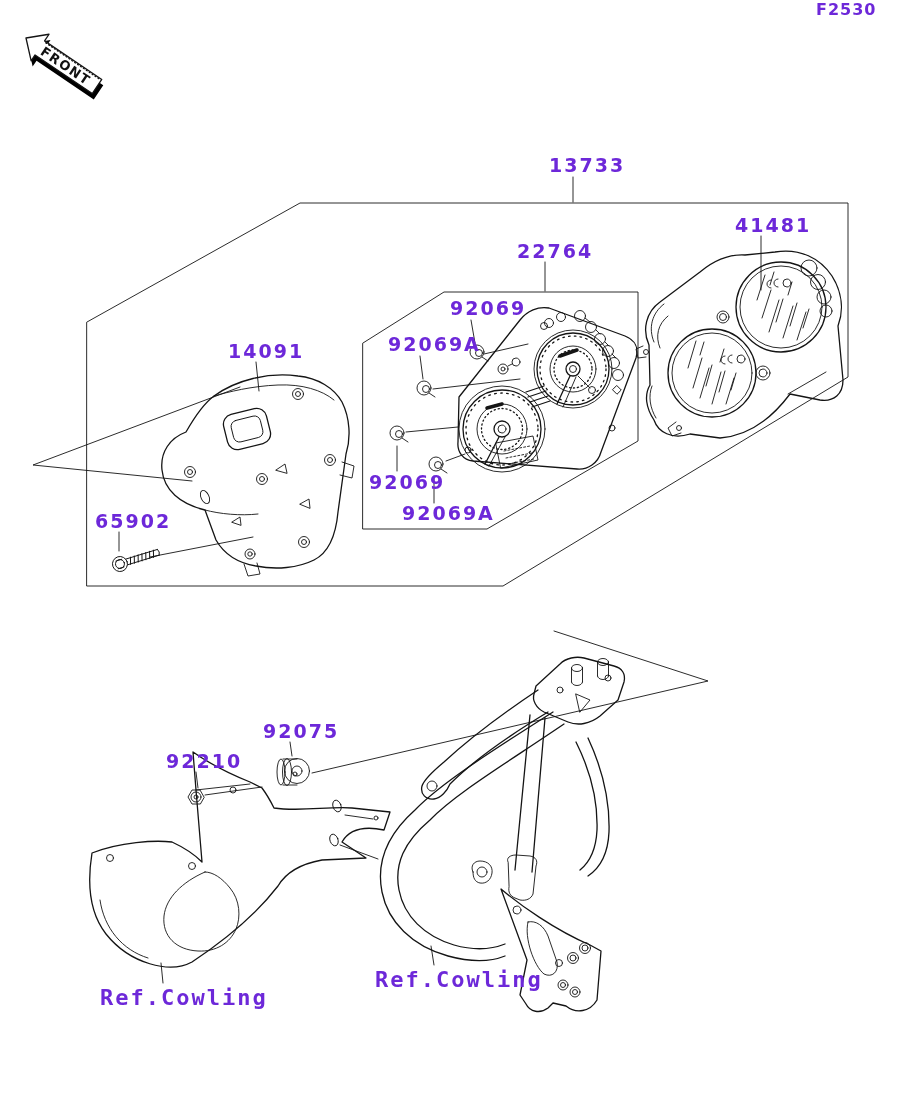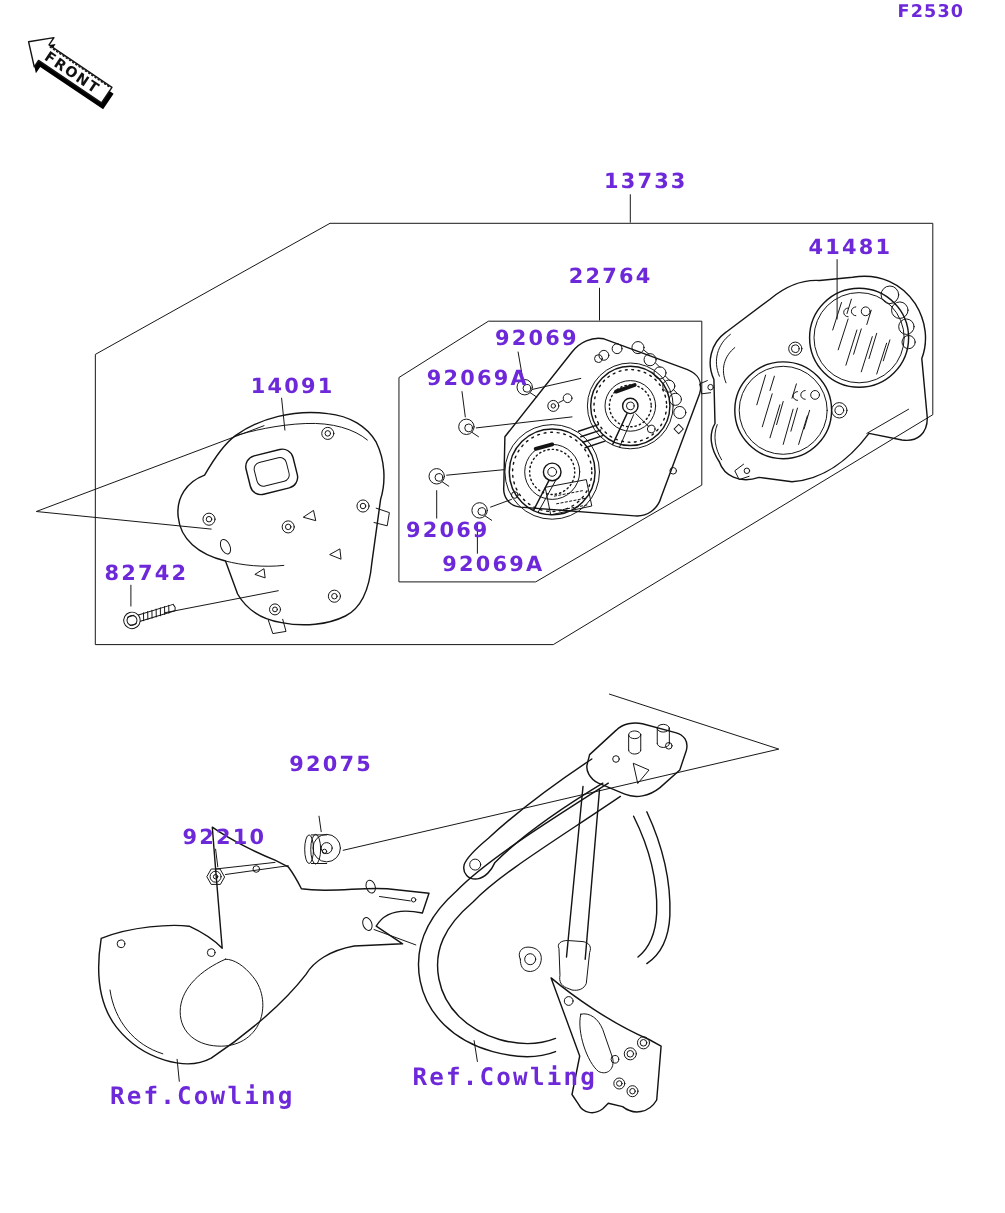--- a/index.html
+++ b/index.html
@@ -349,18 +349,18 @@
 
   <div class="lbl small" style="left:816px;top:2px;">F2530</div>
   <div class="lbl" style="left:549px;top:156px;">13733</div>
   <div class="lbl" style="left:735px;top:216px;">41481</div>
   <div class="lbl" style="left:517px;top:242px;">22764</div>
   <div class="lbl" style="left:450px;top:299px;">92069</div>
   <div class="lbl" style="left:388px;top:335px;">92069A</div>
   <div class="lbl" style="left:228px;top:342px;">14091</div>
   <div class="lbl" style="left:369px;top:473px;">92069</div>
   <div class="lbl" style="left:402px;top:504px;">92069A</div>
-  <div class="lbl" style="left:95px;top:512px;">82742</div>
-  <div class="lbl" style="left:263px;top:686px;">92075</div>
+  <div class="lbl" style="left:95px;top:512px;">65902</div>
+  <div class="lbl" style="left:263px;top:722px;">92075</div>
   <div class="lbl" style="left:166px;top:752px;">92210</div>
   <div class="lbl mono" style="left:100px;top:987px;">Ref.Cowling</div>
   <div class="lbl mono" style="left:375px;top:969px;">Ref.Cowling</div>
 </div>
 
 </body></html>

